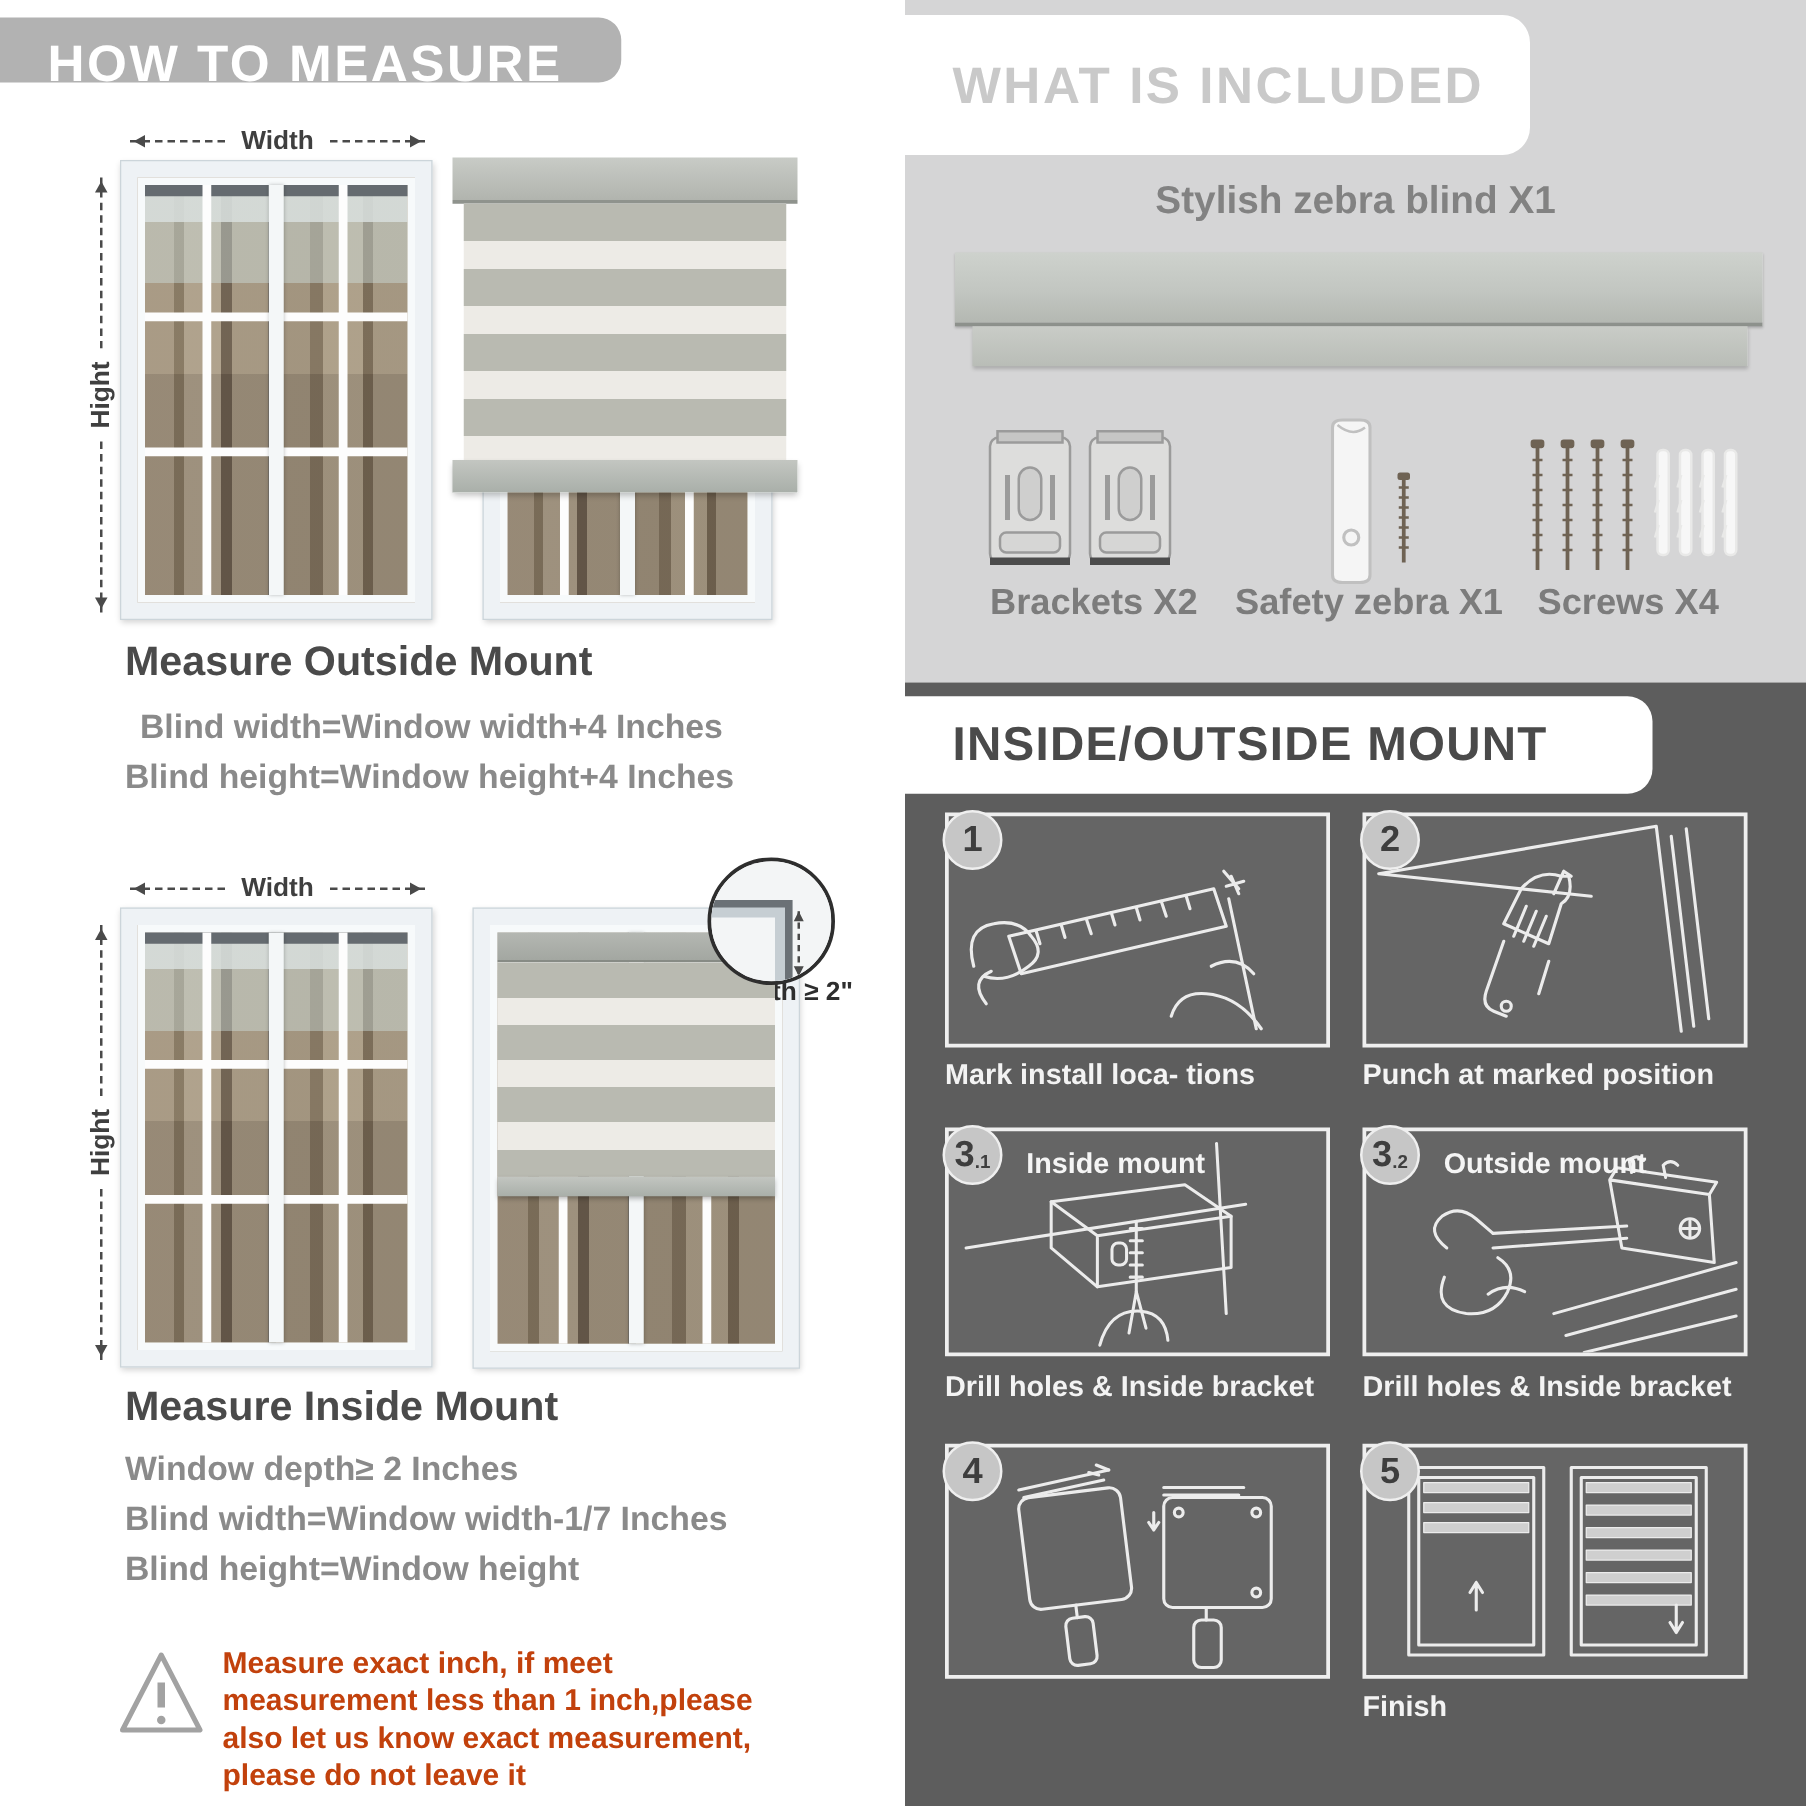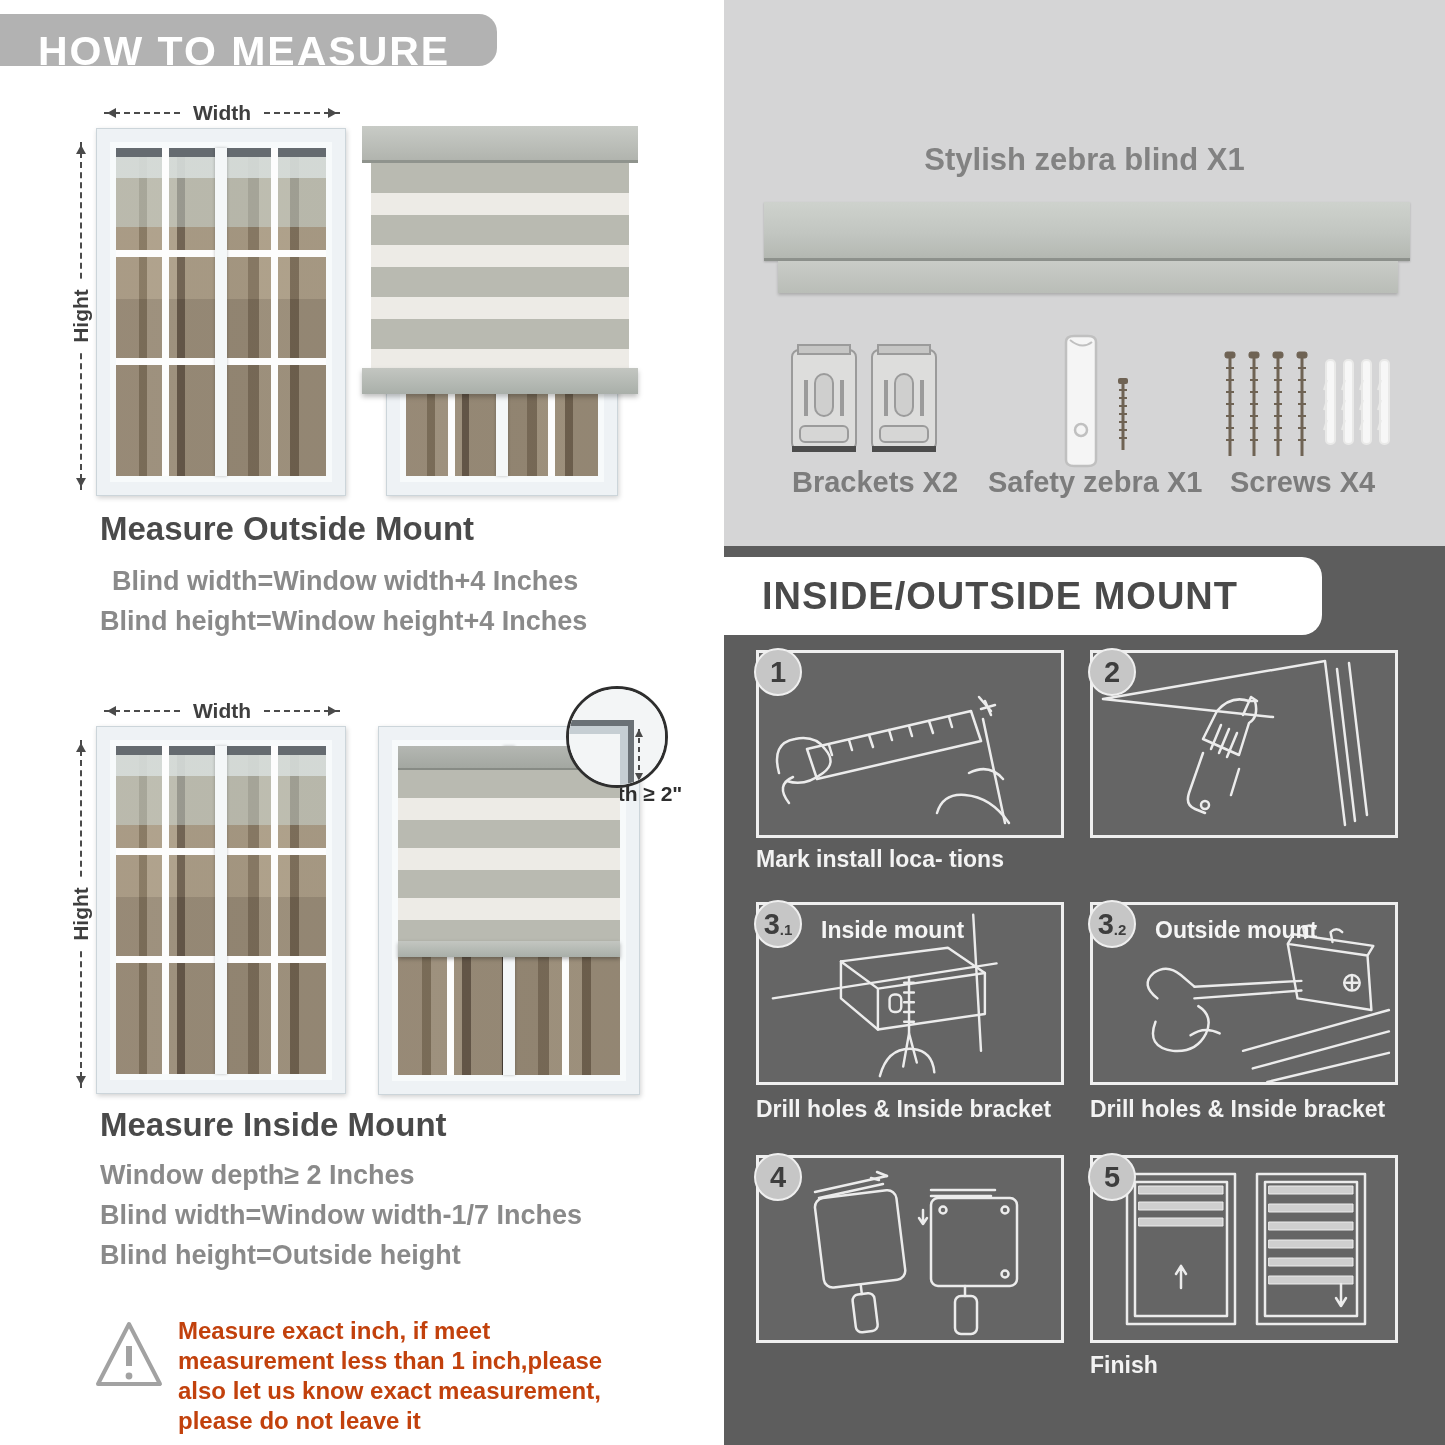--- a/index.html
+++ b/index.html
@@ -188,32 +188,33 @@
       <path d="M0 34 L62 34 L62 96" fill="none" stroke="#6b7176" stroke-width="6"></path>
       <path d="M70 40 L70 92" stroke="#4a4a4a" stroke-width="2" stroke-dasharray="5 4" fill="none"></path>
       <path d="M70 40 l-4 8 h8 z M70 92 l-4 -8 h8 z" fill="#4a4a4a"></path>
     </svg>
   </div>
   <div class="depth-lbl" style="left:578px;top:782px;">Depth ≥ 2"</div>
 
   <div class="h2" style="left:100px;top:1106px;">Measure Inside Mount</div>
   <div class="bodyline" style="left:100px;top:1160px;">Window depth≥ 2 Inches</div>
   <div class="bodyline" style="left:100px;top:1200px;">Blind width=Window width-1/7 Inches</div>
-  <div class="bodyline" style="left:100px;top:1240px;">Blind height=Outside height</div>
+  <div class="bodyline" style="left:100px;top:1240px;">Blind height=Window height</div>
 
   <svg class="abs" style="left:92px;top:1310px;" width="74" height="92" viewBox="0 0 74 92">
     <path d="M37 14 L68 74 L6 74 Z" fill="none" stroke="#a2a2a2" stroke-width="4" stroke-linejoin="round"></path>
     <line x1="37" y1="36" x2="37" y2="56" stroke="#a2a2a2" stroke-width="6"></line>
     <circle cx="37" cy="66" r="3.4" fill="#a2a2a2"></circle>
   </svg>
   <div class="warn-text" style="left:178px;top:1316px;width:440px;">Measure exact inch, if meet measurement less than 1 inch,please also let us know exact measurement, please do not leave it</div>
 
   <div class="panel-light"></div>
   <div class="panel-dark"></div>
 
+  <div class="wbox1">WHAT IS INCLUDED</div>
   <div class="product-title">Stylish zebra blind X1</div>
 
   <div class="headrail-main"></div>
   <div class="headrail-lip"></div>
 
   <svg class="abs" style="left:788px;top:342px;" width="152" height="115" viewBox="0 0 152 115">
     <g stroke="#9b9b9b" stroke-width="2">
       <rect x="4" y="8" width="64" height="100" rx="7" fill="#dddddc"></rect>
       <rect x="10" y="3" width="52" height="9" fill="#c6c6c5"></rect>
       <rect x="27" y="32" width="18" height="42" rx="9" fill="#cfcfce"></rect>
@@ -320,20 +321,21 @@
     <svg class="art" viewBox="0 0 302 182" fill="none" stroke="#ececec" stroke-width="2.5" stroke-linecap="round" stroke-linejoin="round">
       <path d="M10 46 L232 8 M10 46 L180 64 M232 8 L252 172 M244 16 L262 168 M256 10 L274 162"></path>
       <path d="M150 62 l8 -18 M158 44 l6 4"></path>
       <path d="M162 48 q4 16 -6 22 l-10 32 l-36 -16 l14 -28 q14 -16 32 -10 z"></path>
       <path d="M110 100 l-14 40 q-4 12 6 16 l10 4 M146 116 l-8 26"></path>
       <path d="M118 96 l10 -24 M126 100 l10 -24 M134 104 l10 -24"></path>
       <circle cx="112" cy="152" r="4"></circle>
     </svg>
     <div class="step-label"></div>
   </div>
+  <div class="caption" style="left:1090px;top:846px;">Punch at  marked position</div>
 
   <div class="step" style="left:756px;top:902px;height:183px;">
     <div class="badge">
       <span class="n">3</span>
         <span class="s">.1</span>
     </div>
     <div class="step-label">Inside mount</div>
     <svg class="art" viewBox="0 0 302 182" fill="none" stroke="#ececec" stroke-width="2.5" stroke-linecap="round" stroke-linejoin="round">
       <path d="M10 96 L240 60 M216 10 L224 150"></path>
       <path d="M80 58 L190 44 L228 70 L228 112 L118 128 L80 96 Z"></path>

